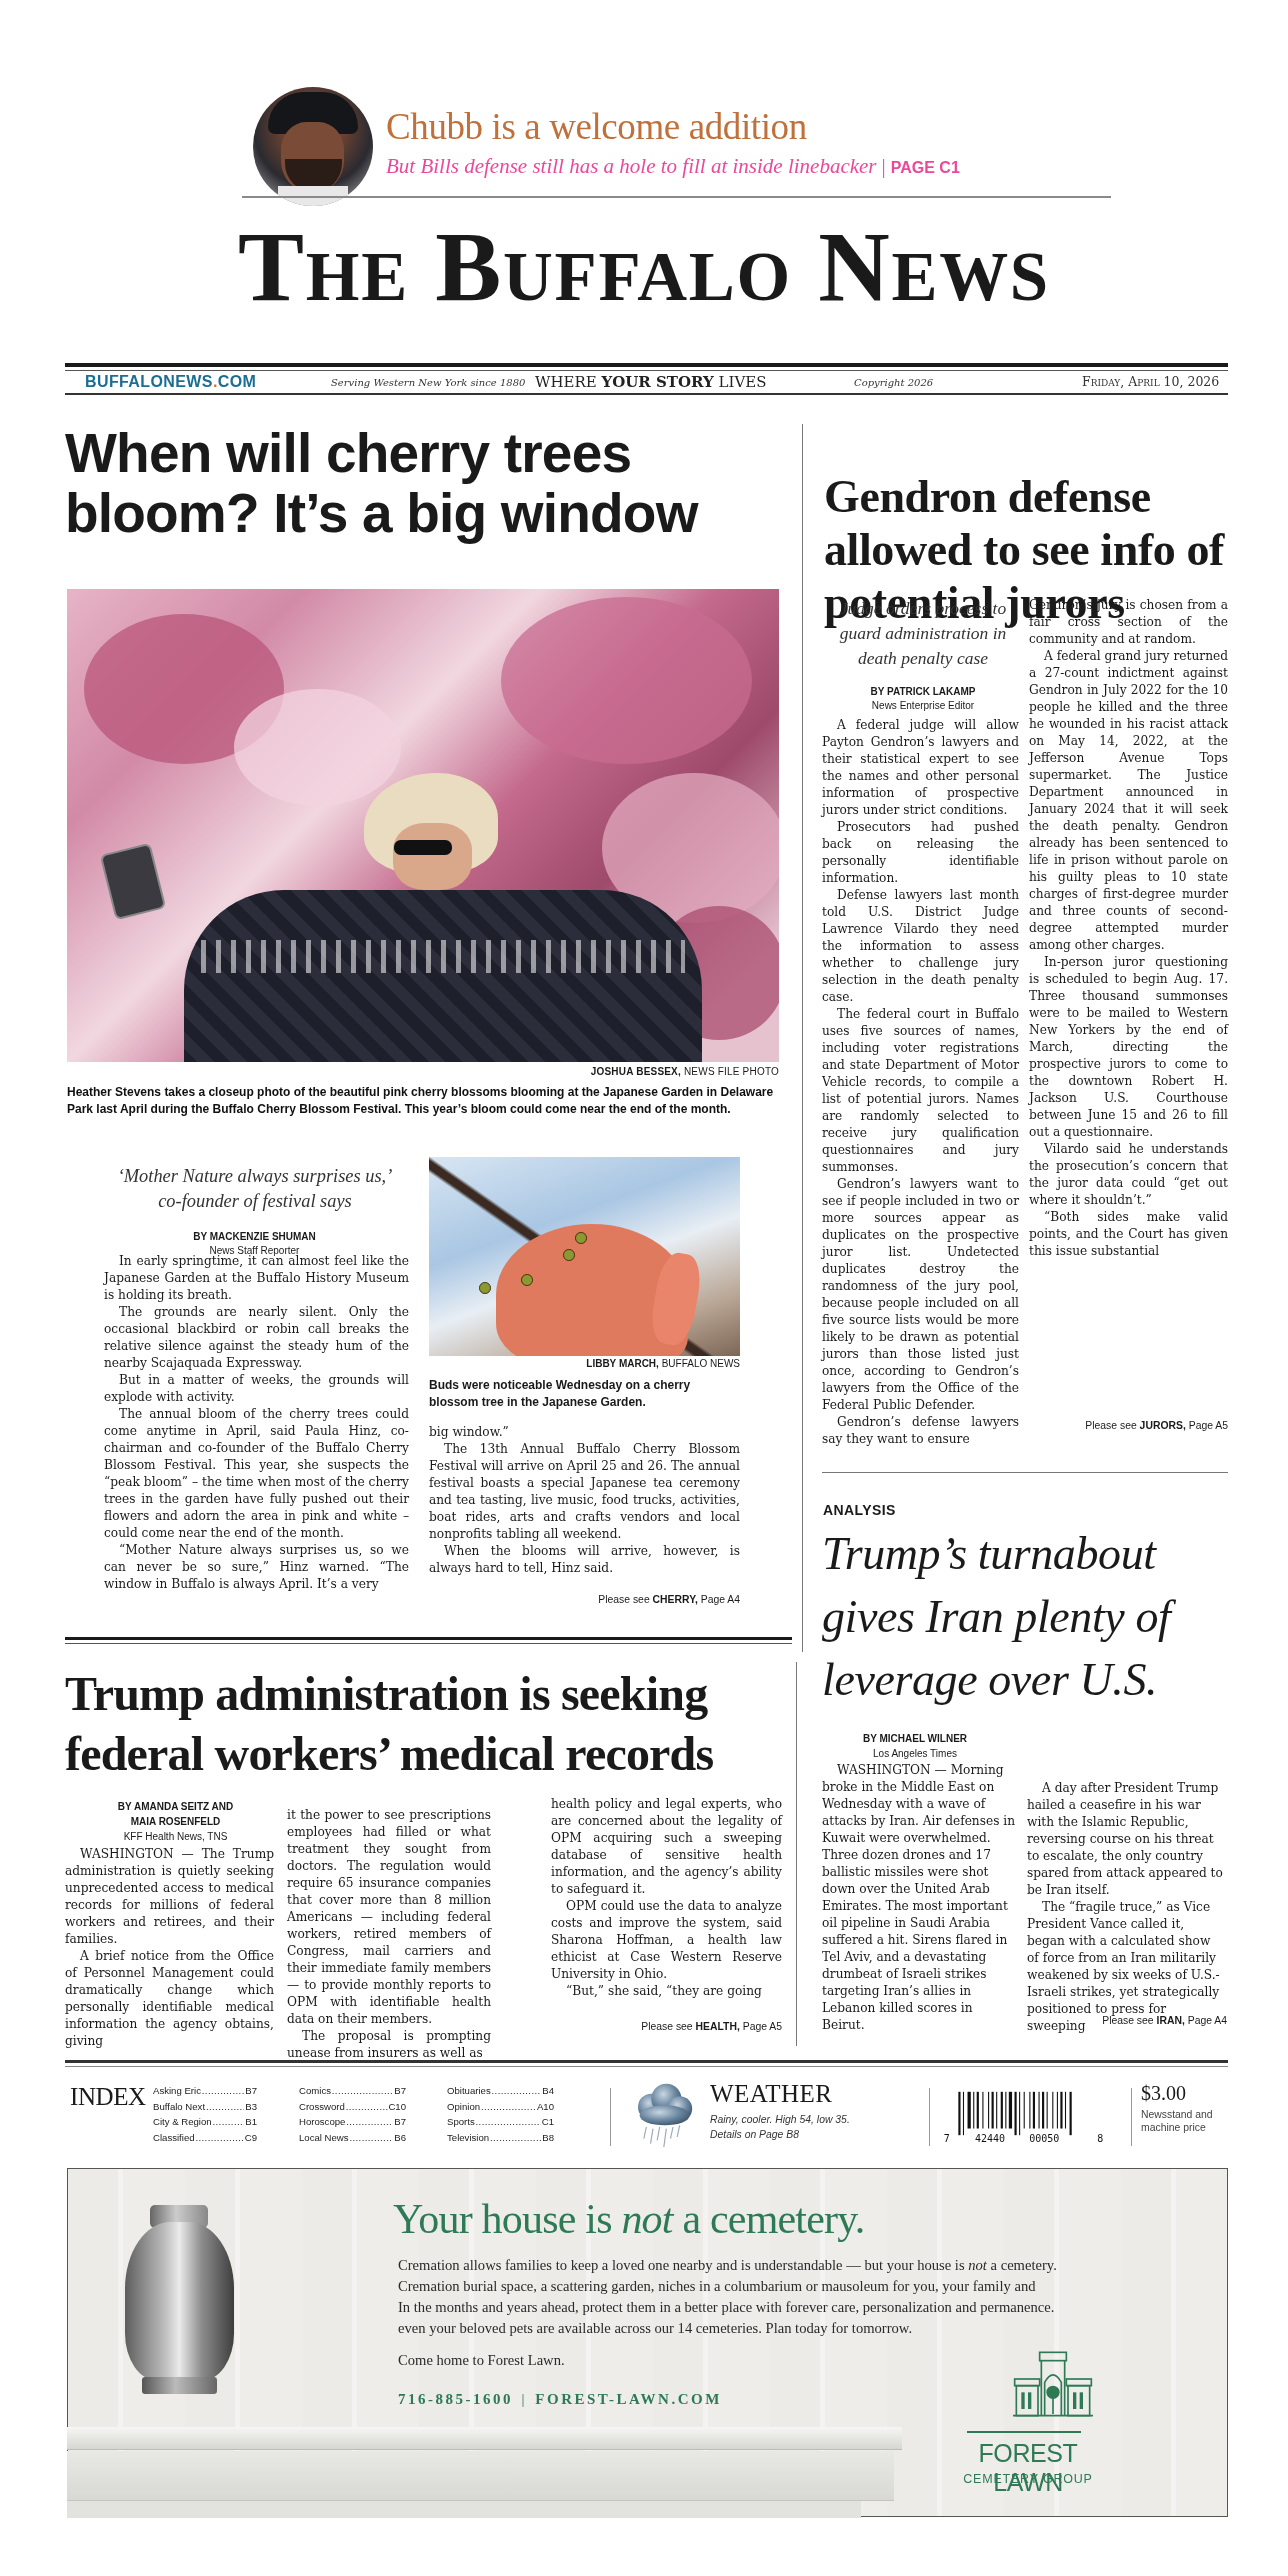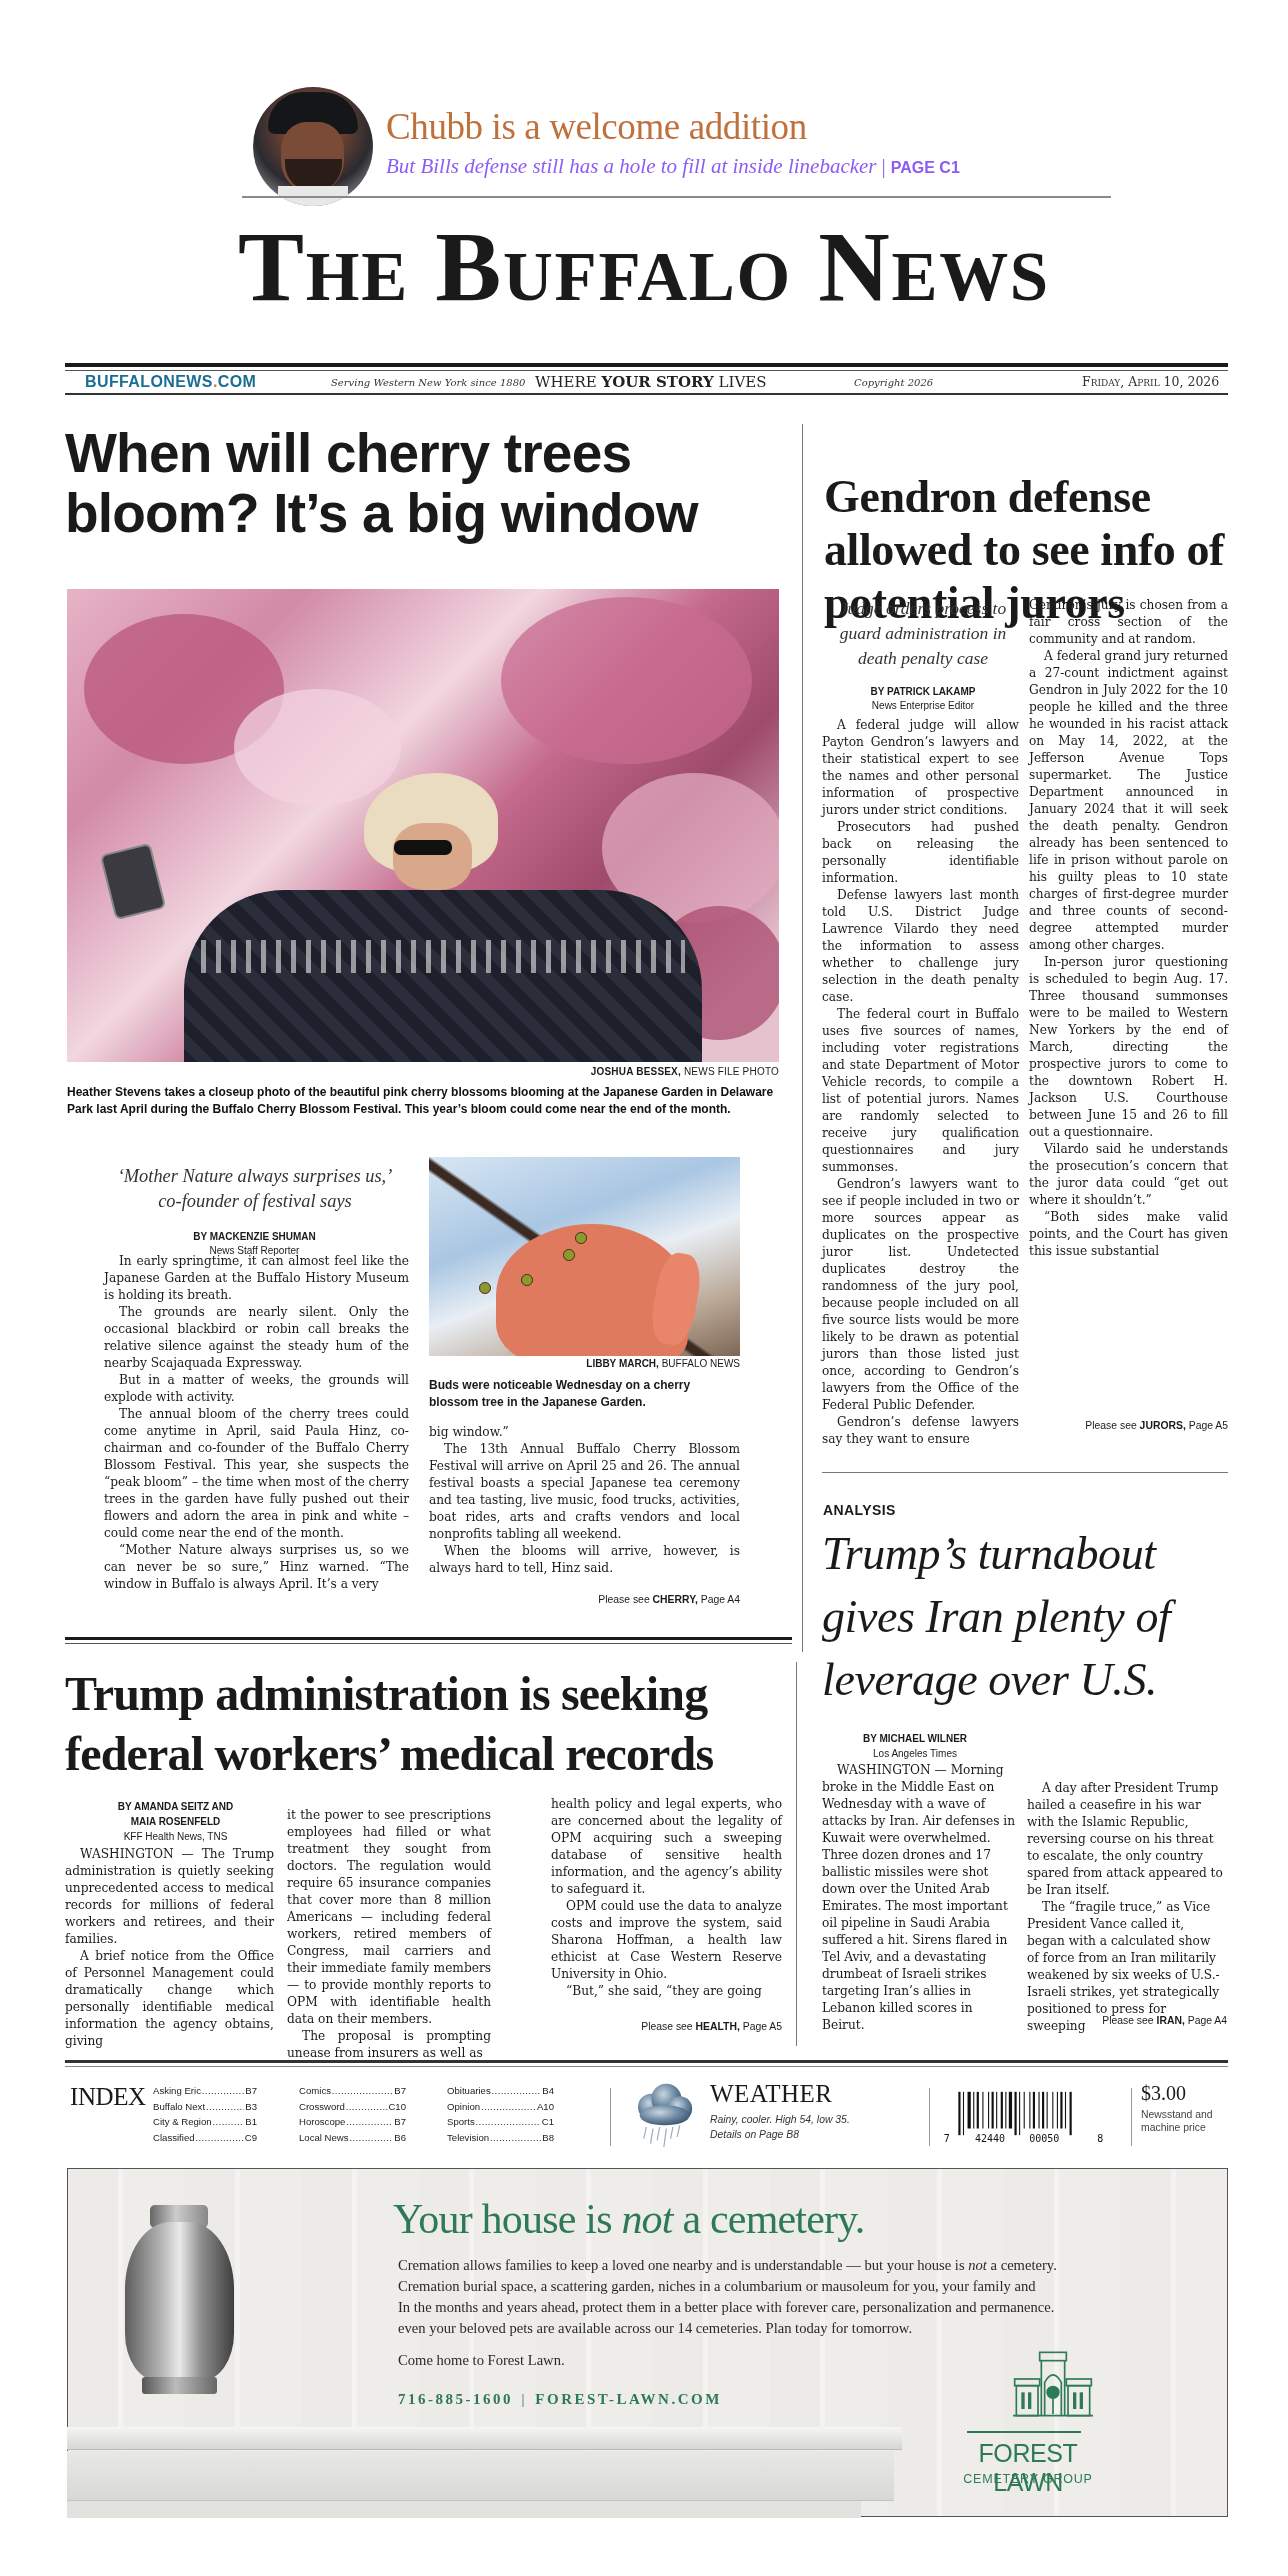--- a/index.html
+++ b/index.html
@@ -10,21 +10,21 @@
 
   
   #teaser-photo { left: 253px; top: 87px; width: 120px; height: 119px; border-radius: 50%;
     background: radial-gradient(circle at 50% 35%, #8a5a44 0%, #6b4232 30%, #2a2a30 60%, #c9c9c9 100%);
     overflow: hidden; }
   #teaser-photo .cap { position: absolute; left: 15px; top: 5px; width: 90px; height: 42px; background: #15161a; border-radius: 42px 42px 8.4px 8.4px; }
   #teaser-photo .face { position: absolute; left: 28px; top: 35px; width: 63px; height: 70px; background: #7a4c38; border-radius: 40% 40% 45% 45%; }
   #teaser-photo .beard { position: absolute; left: 32px; top: 72px; width: 57px; height: 33px; background: #2a1c16; border-radius: 0 0 33px 33px; }
   #teaser-photo .collar { position: absolute; left: 25px; top: 99px; width: 70px; height: 25px; background: #e8e8e8; }
   #teaser-headline { left: 386px; top: 105px; font-family: "Liberation Serif", serif; font-size: 37px; color: #c0703a; letter-spacing: -0.4px; }
-  #teaser-deck { left: 386px; top: 154px; font-family: "Liberation Serif", serif; font-style: italic; font-size: 21px; color: #8b5cf6; }
+  #teaser-deck { left: 386px; top: 154px; font-family: "Liberation Serif", serif; font-style: italic; font-size: 21px; color: #ec4899; }
   #teaser-deck .sep { font-style: normal; margin: 0 5px; }
   #teaser-deck .pg { font-style: normal; font-weight: bold; font-size: 16px; font-family: "Liberation Sans", sans-serif; }
   #teaser-rule { left: 242px; top: 196px; width: 869px; height: 1.7px; background: #8a8a8a; }
 
   
   #masthead { left: 0; top: 217px; width: 1288px; text-align: center; font-family: "Liberation Serif", serif; font-weight: bold; font-size: 99px; letter-spacing: 1.7px; color: #1a1a1a; font-variant: small-caps; line-height: 1; }
   #mast-rule-top1 { left: 65px; top: 363px; width: 1163px; height: 4.2px; background: #1a1a1a; }
   #mast-rule-top2 { left: 65px; top: 370px; width: 1163px; height: 0.8px; background: #555; }
   #mast-rule-bot { left: 65px; top: 393px; width: 1163px; height: 1.7px; background: #333; }
   #site-link { left: 85px; top: 373px; font-family: "Liberation Sans", sans-serif; font-size: 16px; color: #1a6e93; font-weight: bold; letter-spacing: 0.4px; }

